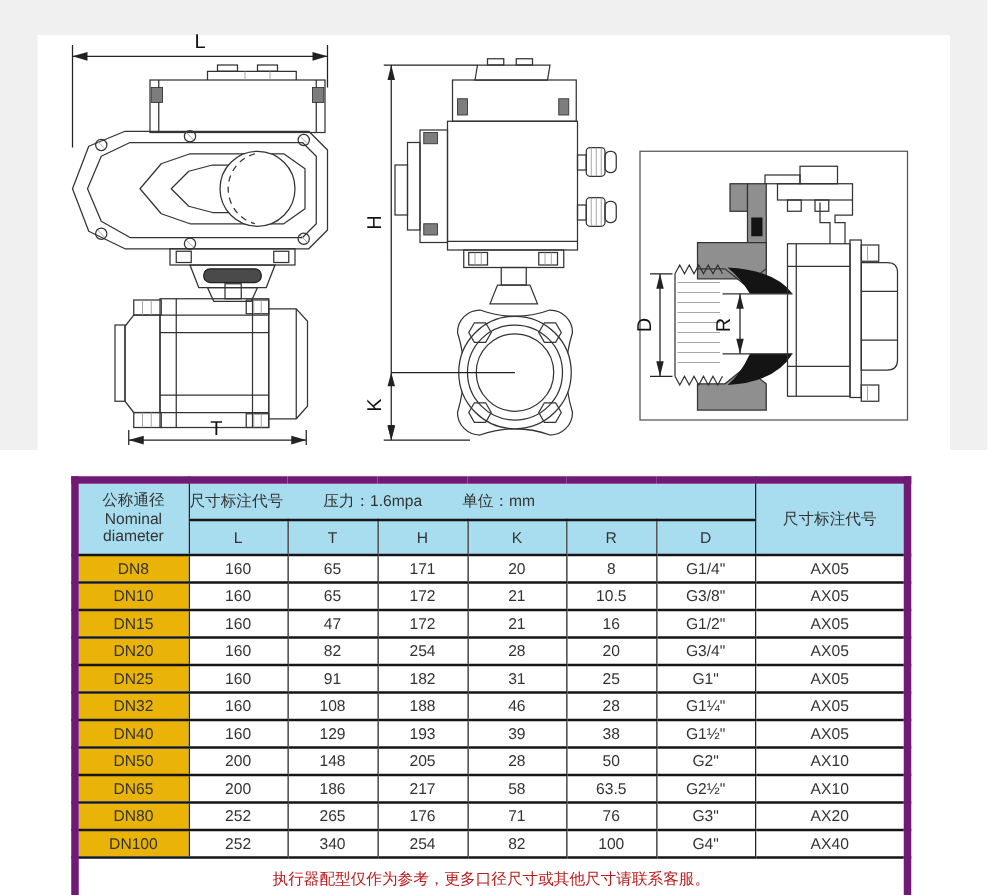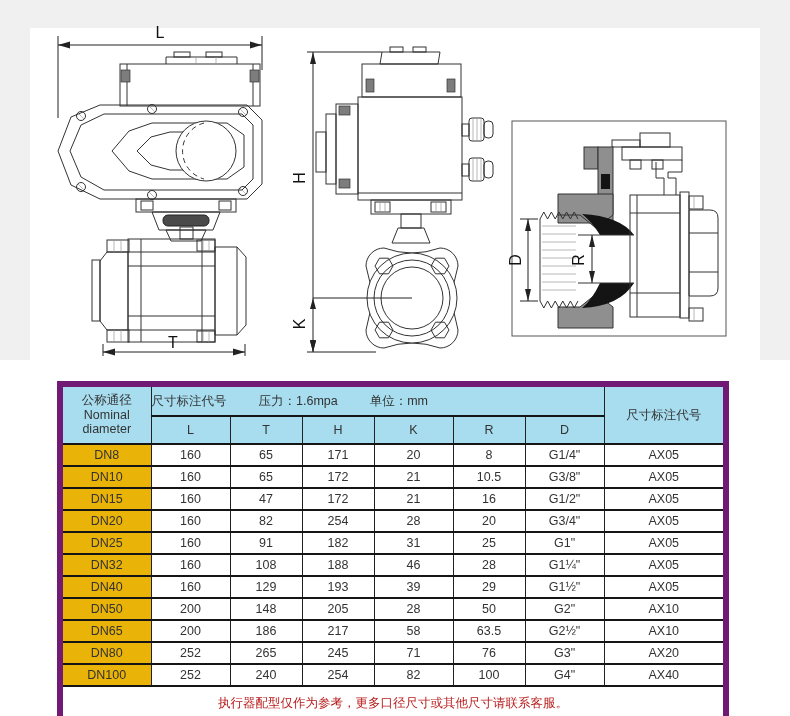--- a/index.html
+++ b/index.html
@@ -339,21 +339,21 @@
     <td>28</td>
     <td>G1¼"</td>
     <td>AX05</td>
   </tr>
   <tr class="drow">
     <td class="dncell">DN40</td>
     <td>160</td>
     <td>129</td>
     <td>193</td>
     <td>39</td>
-    <td>29</td>
+    <td>38</td>
     <td>G1½"</td>
     <td>AX05</td>
   </tr>
   <tr class="drow">
     <td class="dncell">DN50</td>
     <td>200</td>
     <td>148</td>
     <td>205</td>
     <td>28</td>
     <td>50</td>
@@ -367,30 +367,30 @@
     <td>217</td>
     <td>58</td>
     <td>63.5</td>
     <td>G2½"</td>
     <td>AX10</td>
   </tr>
   <tr class="drow">
     <td class="dncell">DN80</td>
     <td>252</td>
     <td>265</td>
-    <td>245</td>
+    <td>176</td>
     <td>71</td>
     <td>76</td>
     <td>G3"</td>
     <td>AX20</td>
   </tr>
   <tr class="drow">
     <td class="dncell">DN100</td>
     <td>252</td>
-    <td>240</td>
+    <td>340</td>
     <td>254</td>
     <td>82</td>
     <td>100</td>
     <td>G4"</td>
     <td>AX40</td>
   </tr>
 
   <tr class="noterow">
     <td colspan="8">执行器配型仅作为参考，更多口径尺寸或其他尺寸请联系客服。</td>
   </tr>

